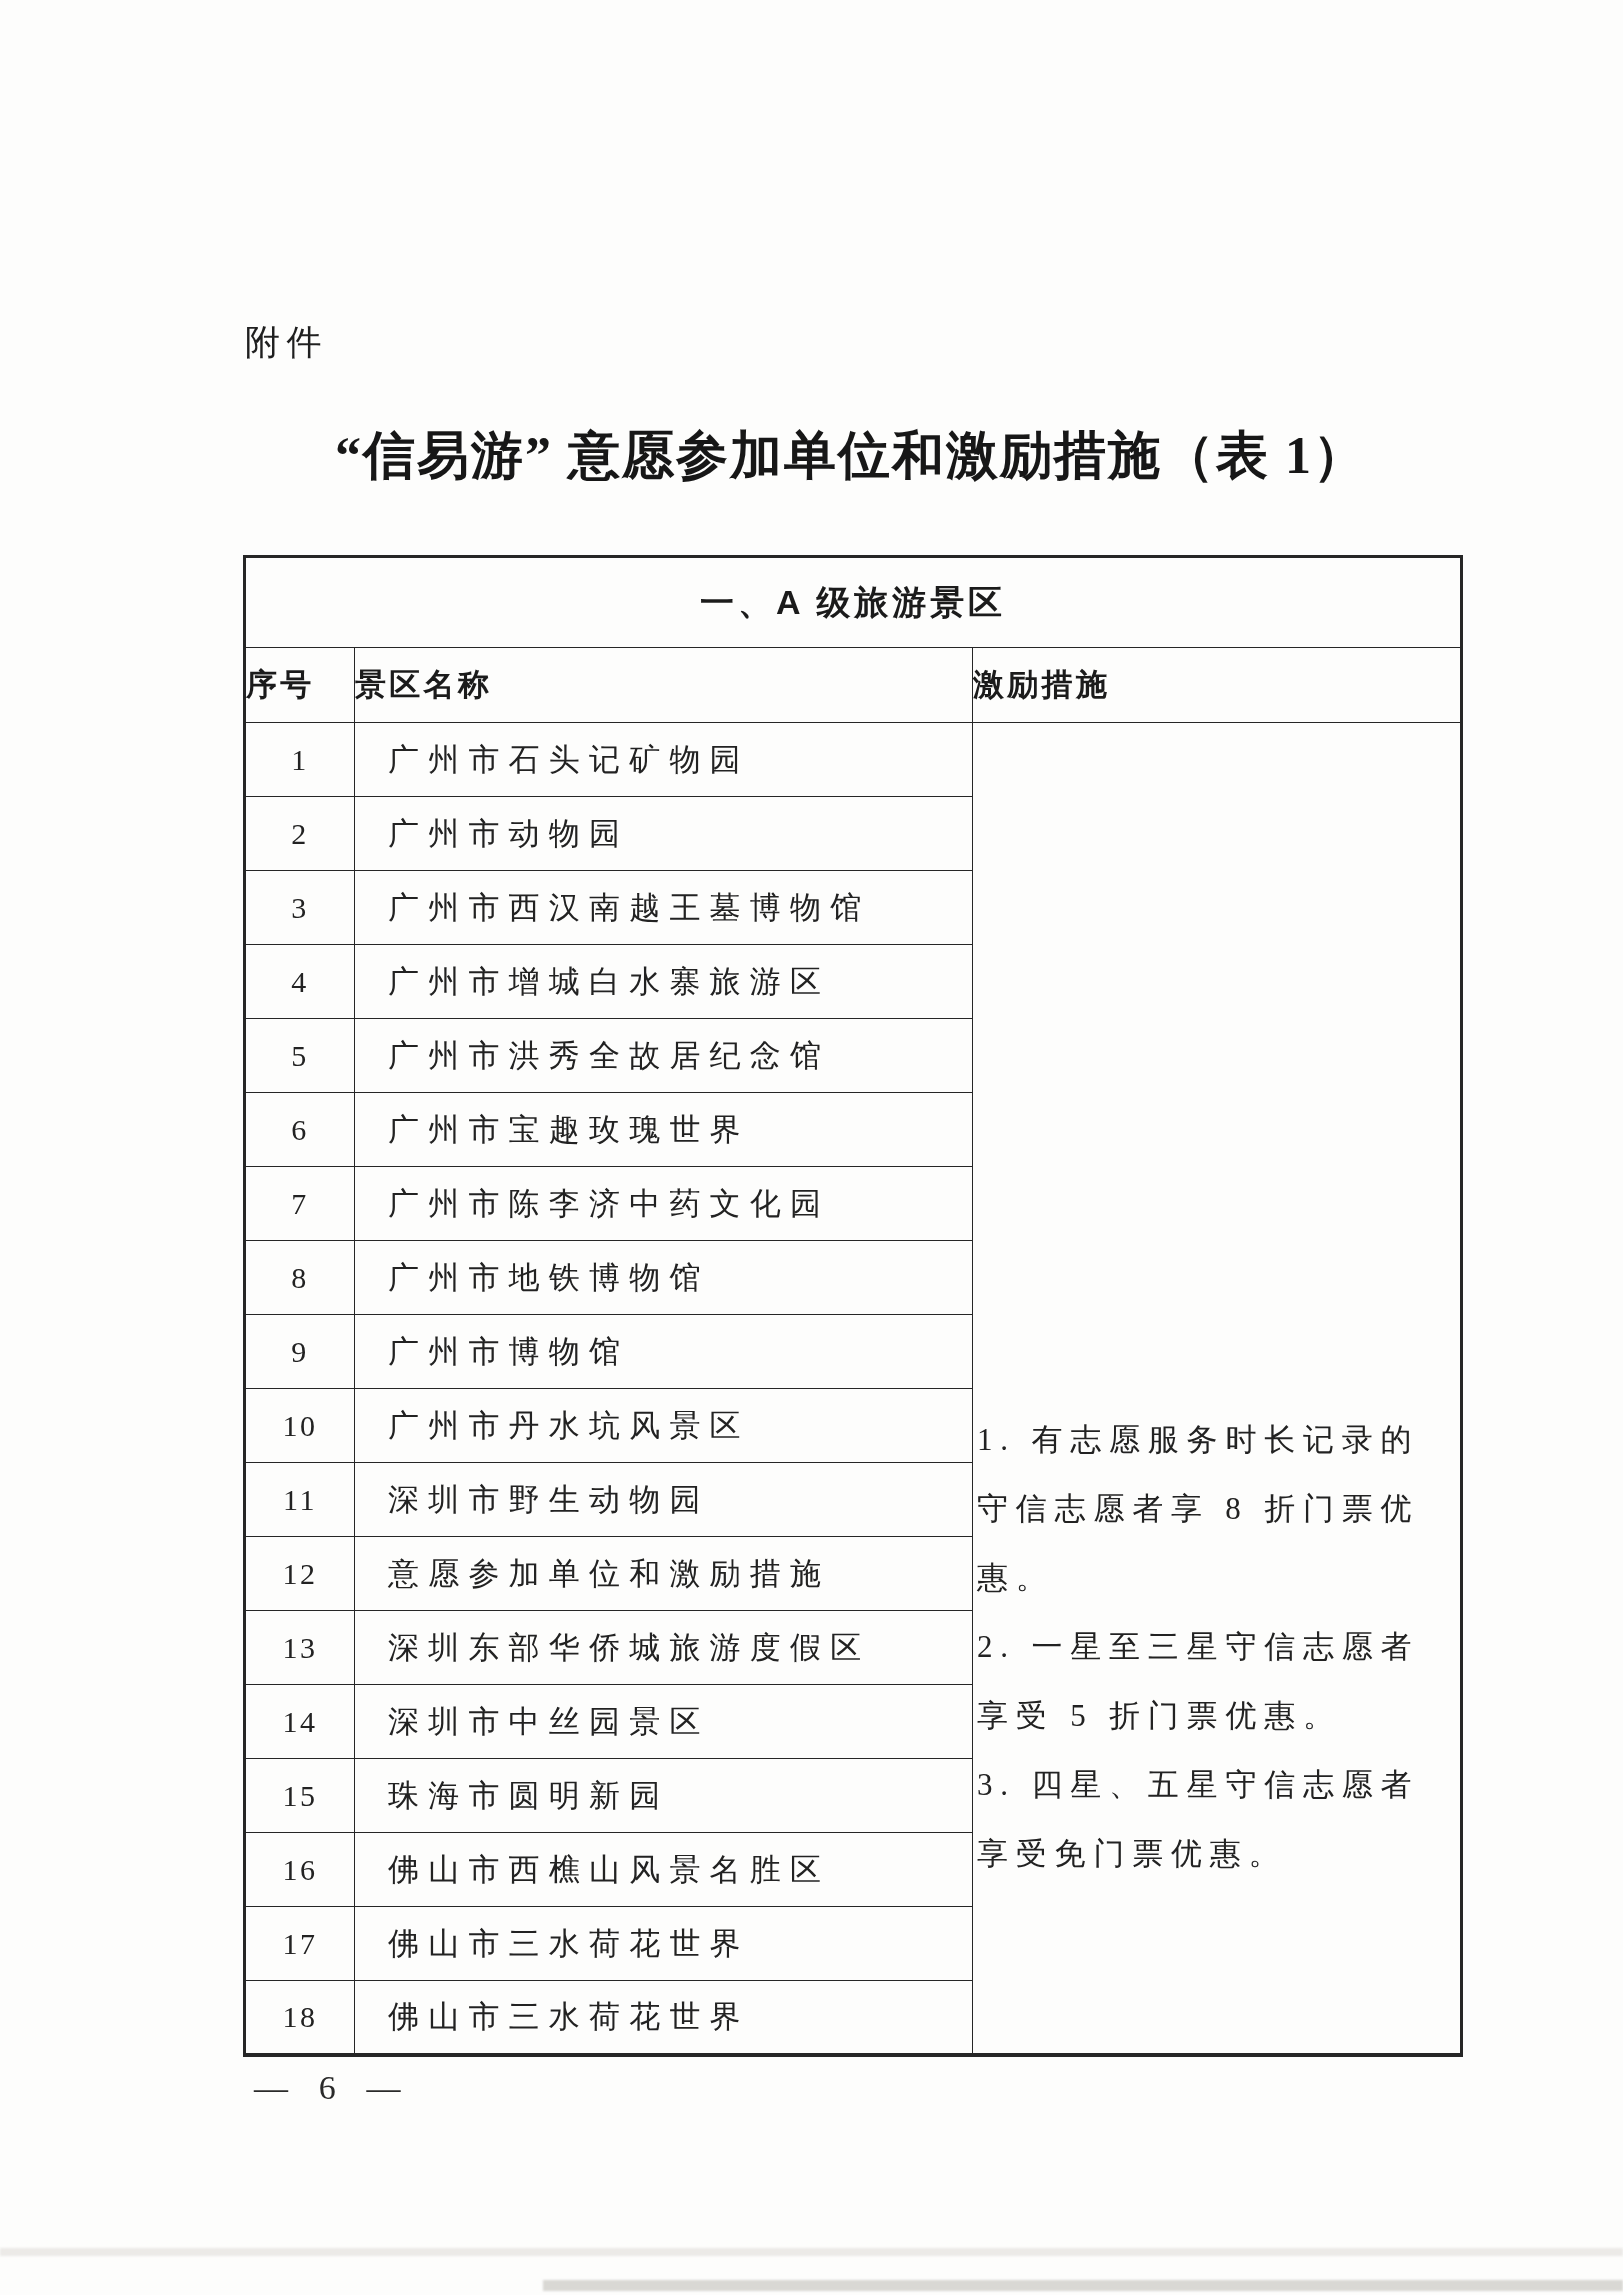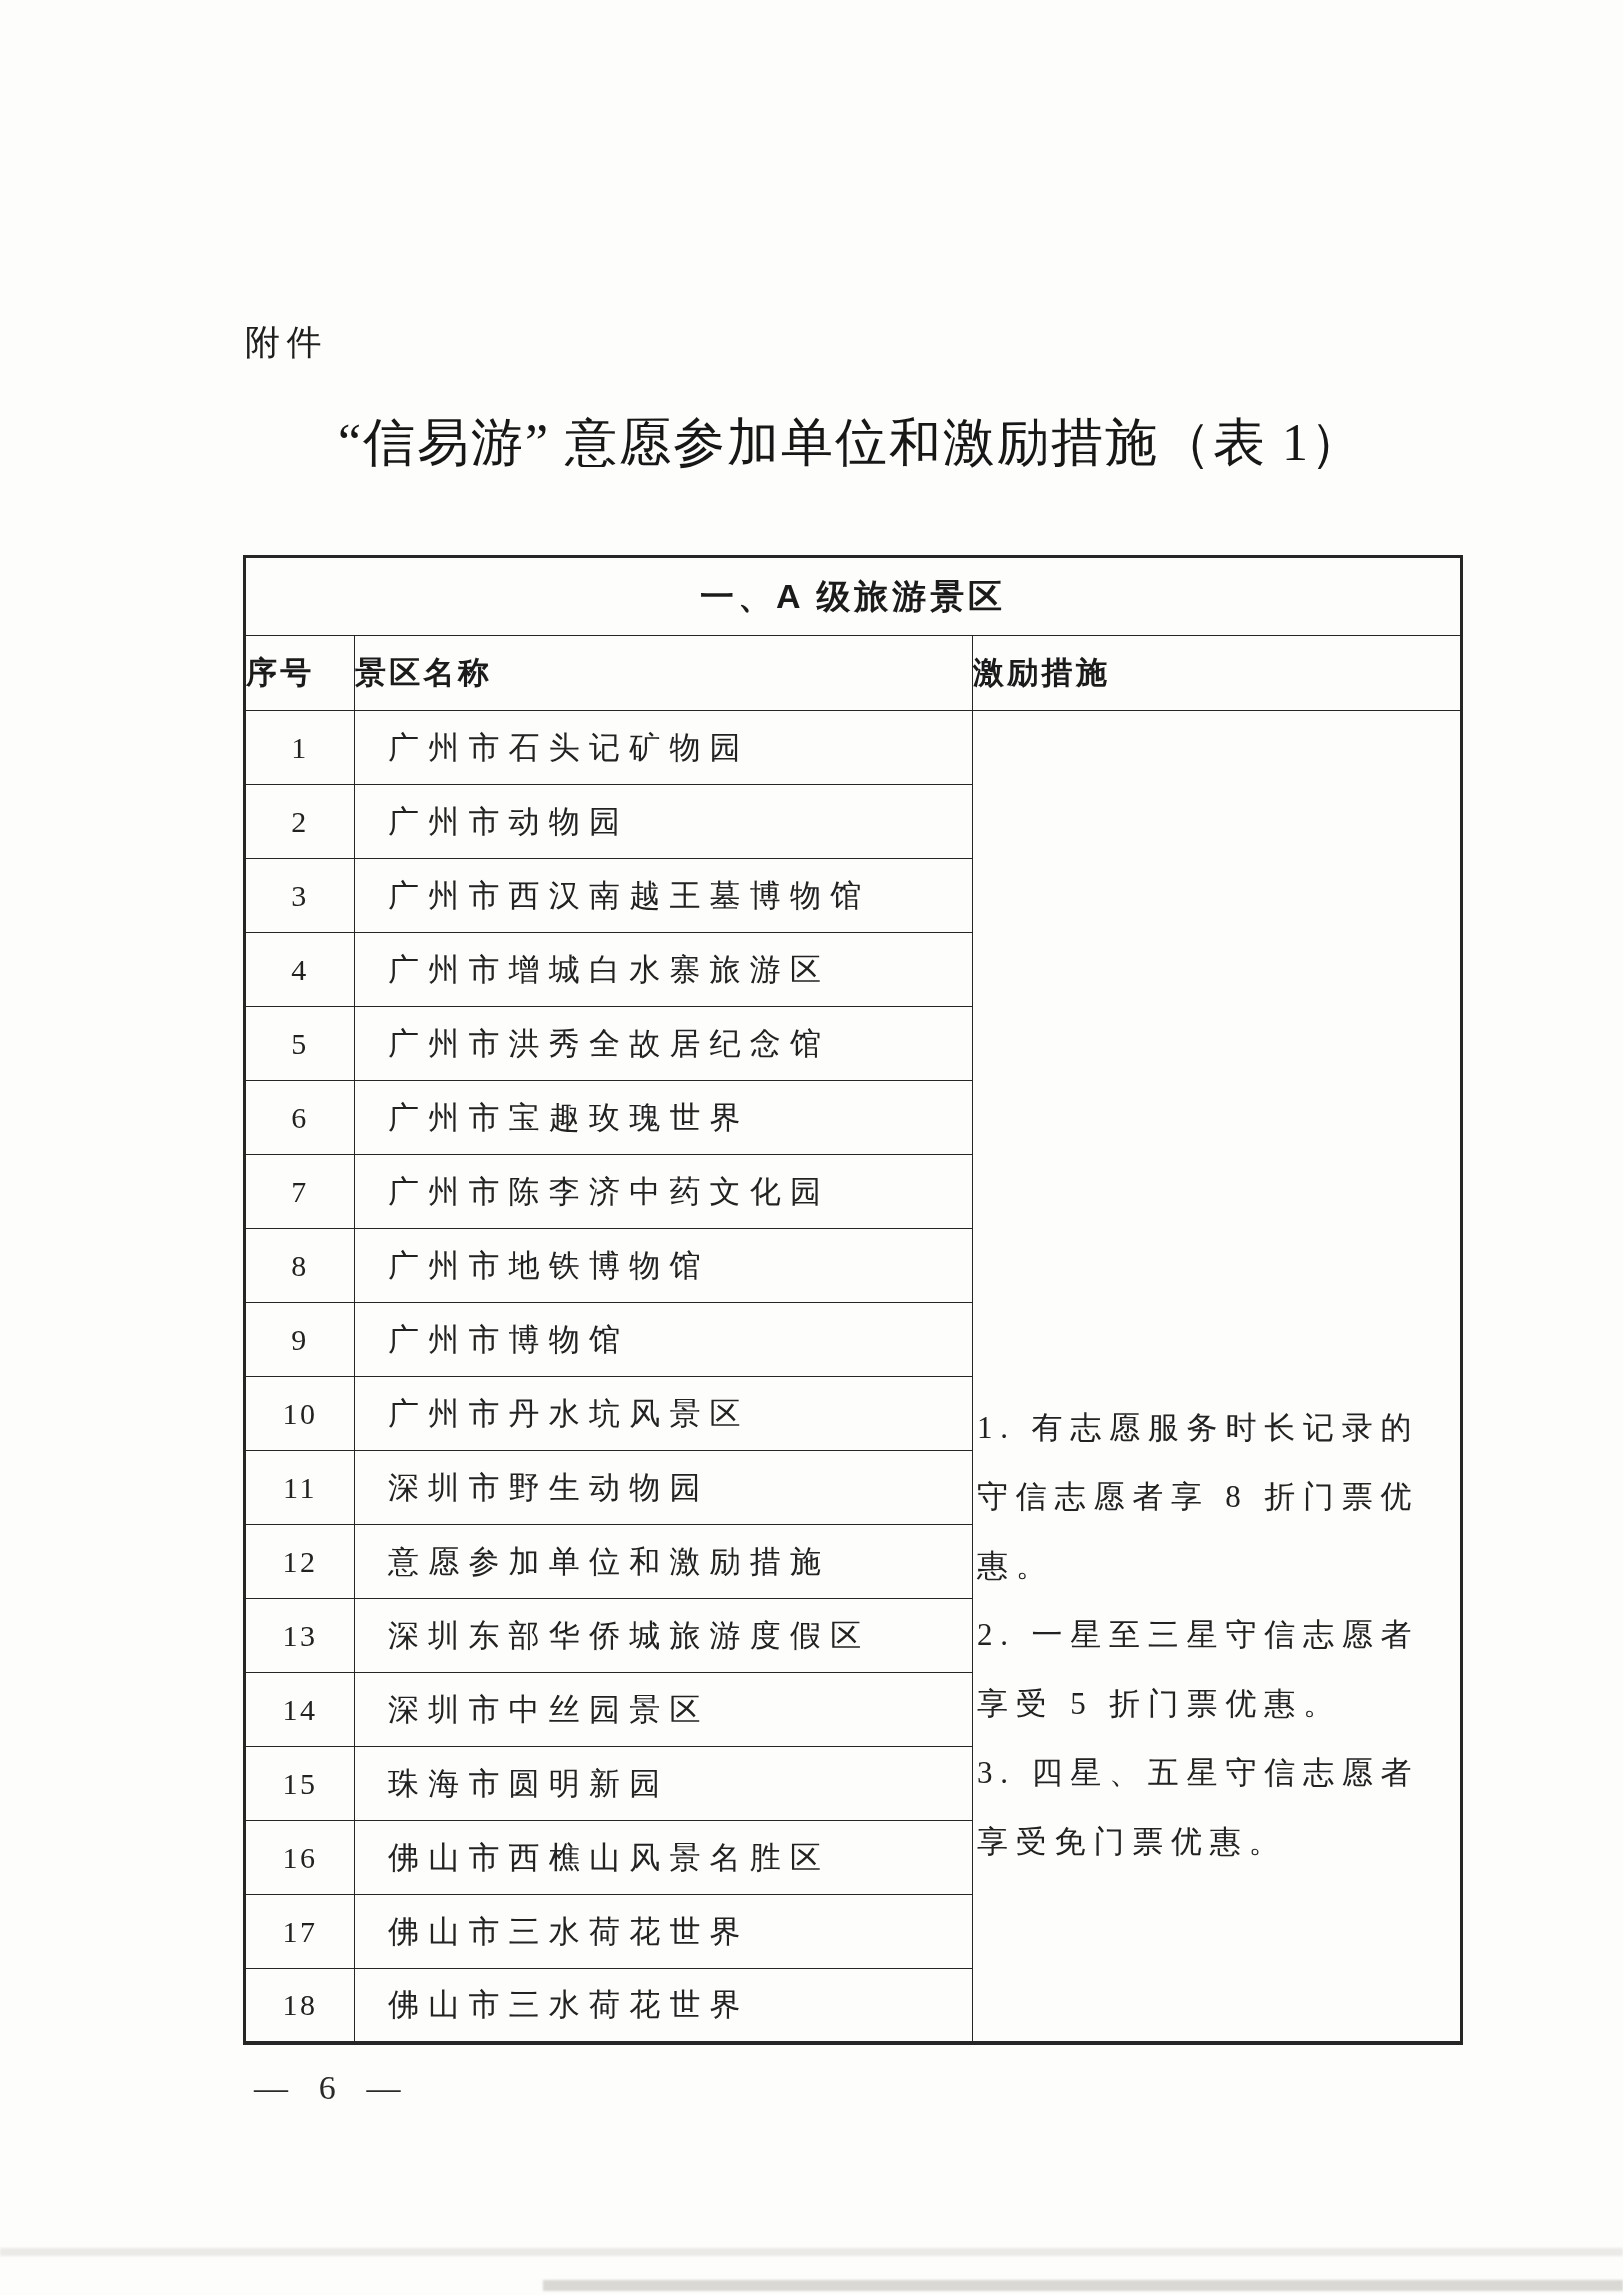--- a/index.html
+++ b/index.html
@@ -24,25 +24,25 @@
     top:319px;
     font-family:"Liberation Sans","DejaVu Sans",sans-serif;
     font-weight:400;
     font-size:35px;
     letter-spacing:6.5px;
     color:var(--ink);
   }
   .doc-title{
     position:absolute;
     left:243px;
-    top:413px;
+    top:426px;
     width:1216px;
     text-align:center;
     font-family:"Liberation Serif","DejaVu Serif",serif;
-    font-weight:400;
+    font-weight:700;
     font-size:52px;
     letter-spacing:2px;
     line-height:1.15;
     color:#171717;
     white-space:nowrap;
   }
   table.scenic-table{
     position:absolute;
     left:243px;
     top:555px;
@@ -51,21 +51,21 @@
     border-collapse:collapse;
     border:3.3px solid var(--line);
     border-bottom-width:4.6px;
   }
   table.scenic-table td,
   table.scenic-table th{
     border:1.3px solid var(--line);
     vertical-align:middle;
   }
   th.section-header{
-    height:79px;
+    height:91px;
     font-family:"Liberation Sans","DejaVu Sans",sans-serif;
     font-weight:700;
     font-size:34px;
     letter-spacing:3.9px;
     text-align:center;
     border-bottom-width:2px;
     color:#1b1b1b;
   }
   th.col-header{
     height:75px;

